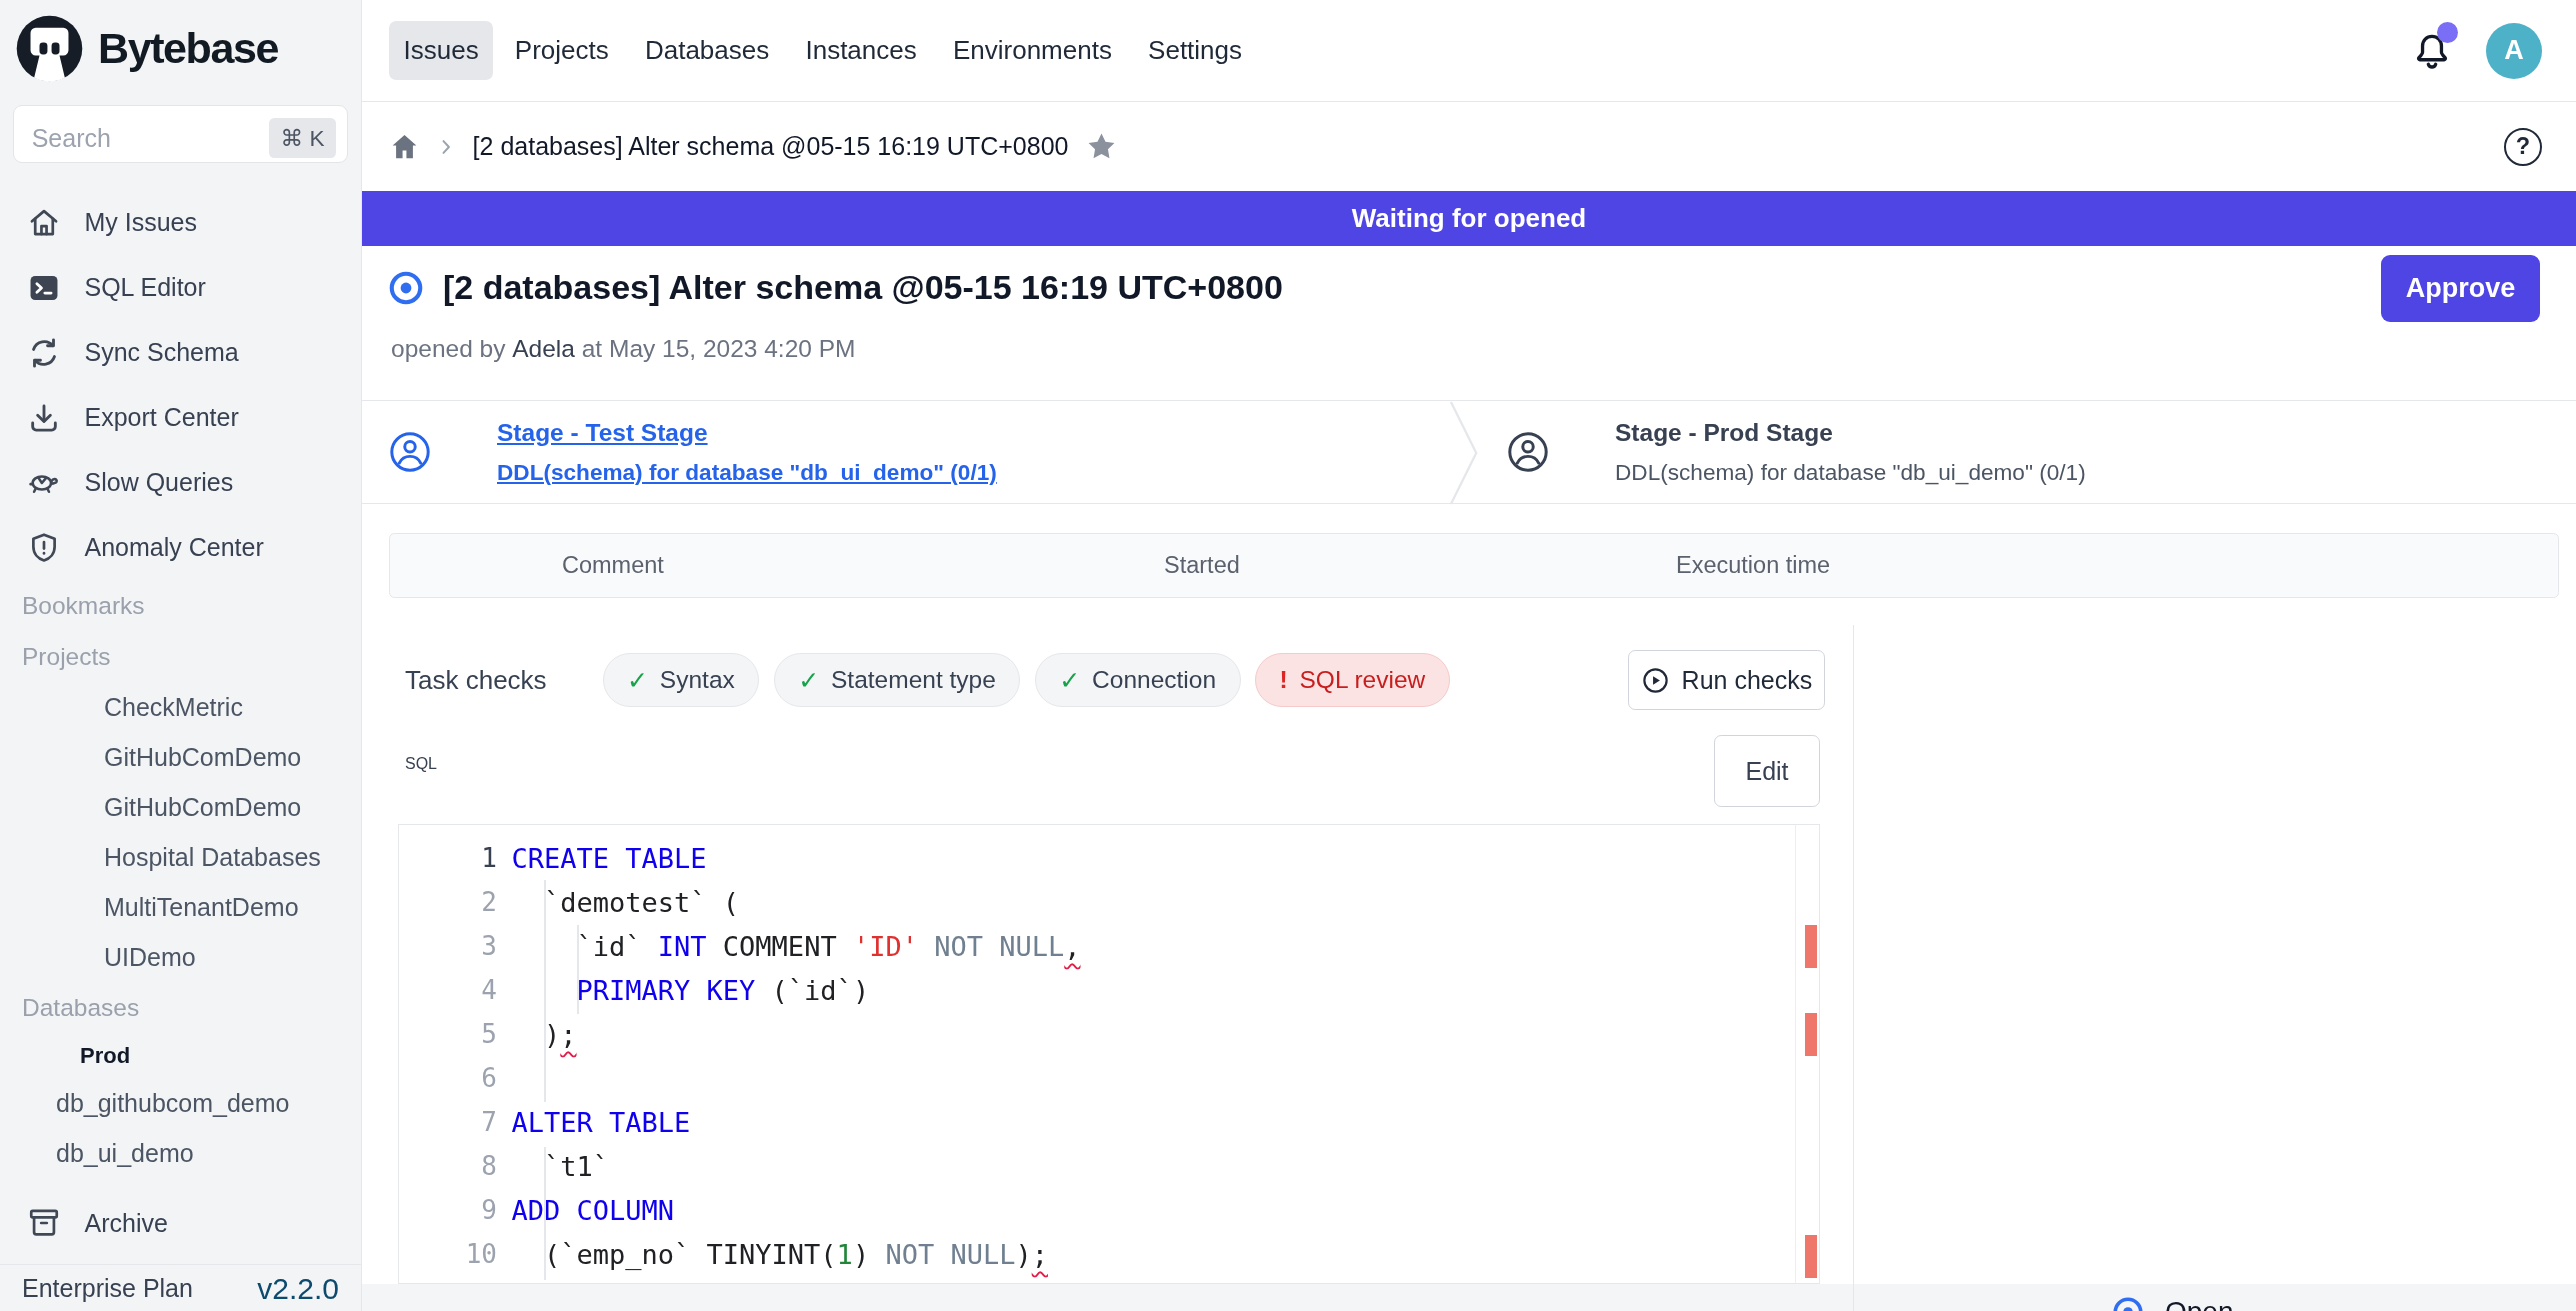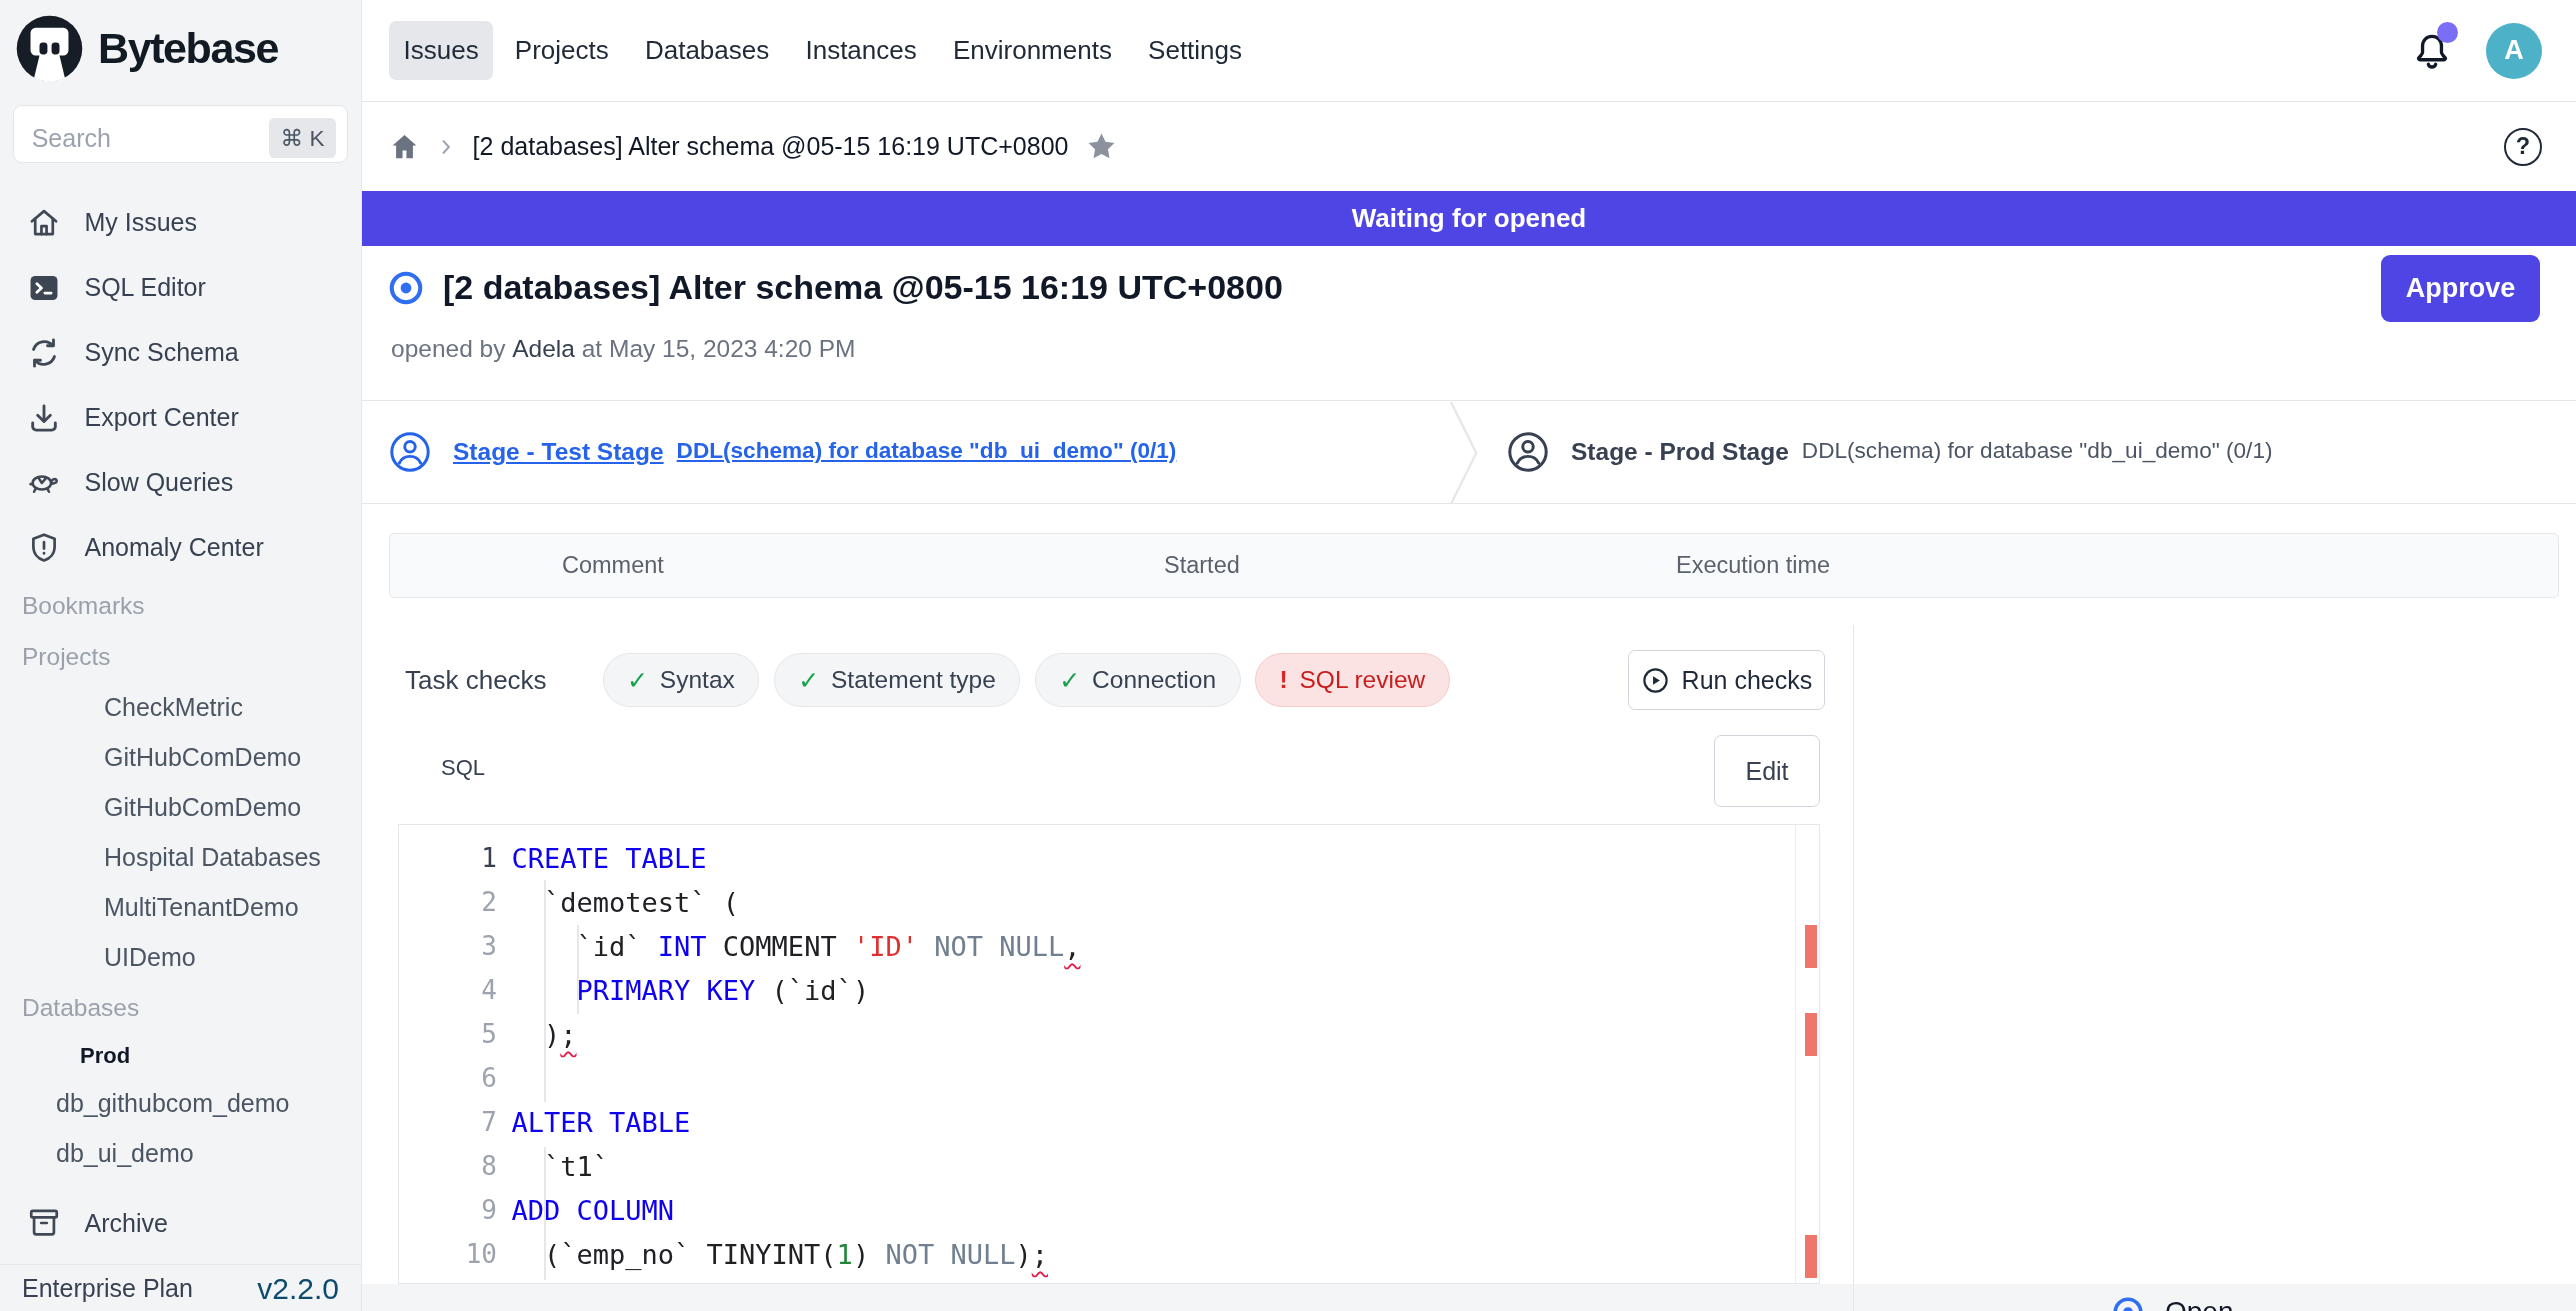--- a/index.html
+++ b/index.html
@@ -64,21 +64,21 @@
   .meta { position:absolute; left:29px; top:89px; font-size:24.5px; color:#6b7280; }
   .meta .author { color:#374151; font-weight:500; }
   .approve-btn { position:absolute; right:36px; top:9px; width:159px; height:67px; background:#4f45e4;
                  border:0; border-radius:9px; color:#fff; font-size:27px; font-weight:600;
                  display:flex; align-items:center; justify-content:center; cursor:pointer;
                  font-family:"Liberation Sans", sans-serif; }
 
   .stages { position:absolute; top:400px; left:0; right:0; height:104px;
             border-top:0.9px solid #e5e7eb; border-bottom:0.9px solid #e5e7eb; }
   .stage { position:absolute; top:0; height:100%; display:flex; align-items:center; gap:22px; cursor:pointer; }
-  .stage-texts { display:flex; gap:13px; }
+  .stage-texts { display:flex; flex-direction:column; gap:13px;margin-left:44px; }
   .stage1 { left:27px; color:#2563eb; }
   .stage1 .stage-title { font-size:24.5px; font-weight:700; text-decoration:underline; }
   .stage1 .stage-sub { font-size:22.6px; font-weight:600; text-decoration:underline; }
   .stage2 { left:1145px; }
   .stage2 .stage-title { font-size:24.5px; font-weight:600; color:#374151; }
   .stage2 .stage-sub { font-size:22.6px; color:#4b5563; }
   .stage-ico { width:42px; height:42px; flex:none; }
   .stage2 .stage-ico { color:#374151; }
   .stage-chev { position:absolute; left:1087px; top:0; }
 
@@ -95,21 +95,21 @@
           margin-right:14.5px; cursor:pointer; white-space:nowrap; }
   .pill .ic-pass { color:#16a34a; font-size:25px; }
   .pill .ic-pass::before { content:"✓"; }
   .pill.error { background:#fbe3e3; border-color:#f5caca; color:#c81e1e; }
   .pill .ic-err { color:#dc2626; font-weight:700; font-size:24.5px; }
   .pill .ic-err::before { content:"!"; }
   .run-btn { position:absolute; left:1266px; top:650px; width:197px; height:60px; background:#fff;
              border:0.9px solid #d1d5db; border-radius:7.2px; display:flex; align-items:center; justify-content:center;
              gap:11.8px; font-size:25px; color:#1f2937; cursor:pointer; font-family:"Liberation Sans", sans-serif; }
 
-  .sql-label { position:absolute; left:43px; top:755px; font-size:22px; color:#374151;margin-left:36px; }
+  .sql-label { position:absolute; left:43px; top:755px; font-size:16px; color:#374151; }
   .edit-btn { position:absolute; left:1352px; top:735px; width:106px; height:72px; background:#fff;
               border:0.9px solid #d1d5db; border-radius:7.2px; font-size:25px; color:#374151;
               display:flex; align-items:center; justify-content:center; cursor:pointer;
               font-family:"Liberation Sans", sans-serif; }
 
   
   .editor { position:absolute; top:824px; left:36px; width:1422px; height:460px; background:#fff;
             border:0.9px solid #e5e7eb; font-family:"DejaVu Sans Mono", monospace; font-size:27px;
             padding-top:11px; overflow:hidden; }
   .codeline { display:flex; height:44px; align-items:center; }

